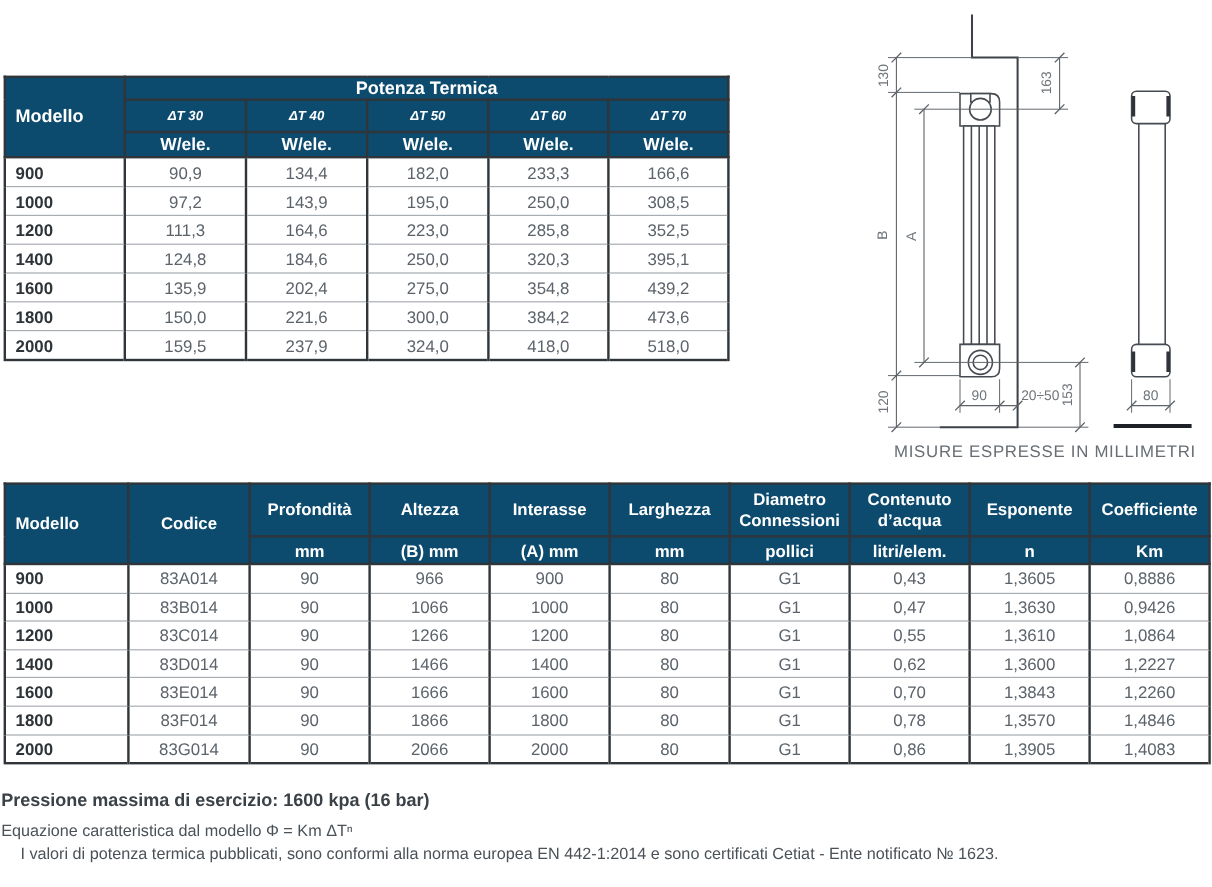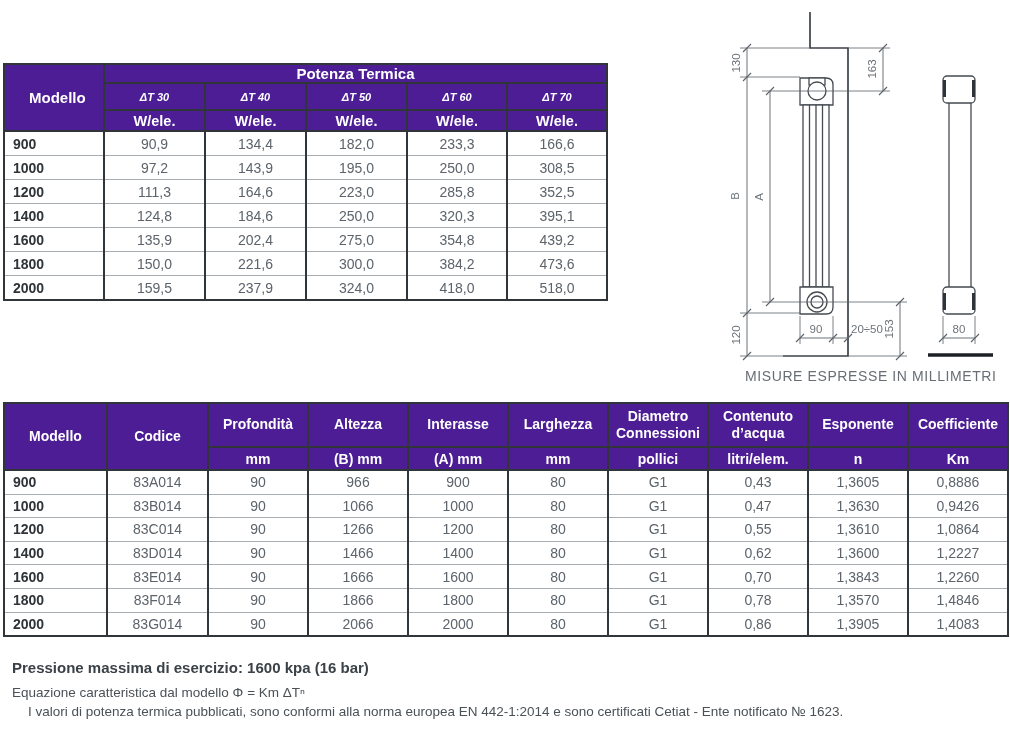--- a/index.html
+++ b/index.html
@@ -4,42 +4,42 @@
 <style>
   html,body{margin:0;padding:0;}
   body{
     width:1010px;height:739px;position:relative;background:#ffffff;
     font-family:"Liberation Sans","DejaVu Sans",sans-serif;
     -webkit-font-smoothing:antialiased;
   }
   
   table{border-collapse:collapse;table-layout:fixed;position:absolute;
         border:2px solid #30353a;background:#fff;}
-  th{background:#4c1d95;color:#ffffff;font-weight:bold;
+  th{background:#0c4a6e;color:#ffffff;font-weight:bold;
      border:2px solid #30353a;padding:0;}
   td{border-left:2px solid #30353a;border-right:2px solid #30353a;
      border-top:1px solid #a8adb2;border-bottom:1px solid #a8adb2;
      color:#5c636a;font-size:14px;text-align:center;padding:0;}
   td.rowhead{font-weight:bold;color:#2e3338;text-align:left;padding-left:8px;}
-  th.modello{text-align:left;padding-left:24px;font-size:15px;}
+  th.modello{text-align:left;padding-left:8px;font-size:15px;}
   
   #t1{left:3px;top:63px;width:603px;}
   #t1 .ptitle{height:17px;font-size:15px;}
   #t1 .dt-row th{height:25px;font-size:11px;font-style:italic;}
   #t1 .unit-row th{height:19px;font-size:14.5px;}
   #t1 td{height:23px;}
   
   #t2{left:3px;top:402px;width:1004px;}
   #t2 .lbl-row th{height:42px;font-size:14px;line-height:1.25;}
   #t2 .unit-row th{height:21px;font-size:14px;}
   #t2 td{height:22.6px;}
   
   #drawing{position:absolute;left:700px;top:0px;}
   
-  .note{position:absolute;left:12px;white-space:nowrap;}
+  .note{position:absolute;left:1px;white-space:nowrap;}
   #note-pressure{top:659px;font-size:15px;font-weight:bold;color:#3a4147;}
   #note-equation{top:685px;font-size:13.5px;color:#4a5157;text-align:right;}
   #note-cert{top:704px;font-size:13.5px;color:#4a5157;margin-left:16px;}
 </style>
 </head>
 <body>
 
 <table id="t1">
   <colgroup>
     <col style="width:100px">

